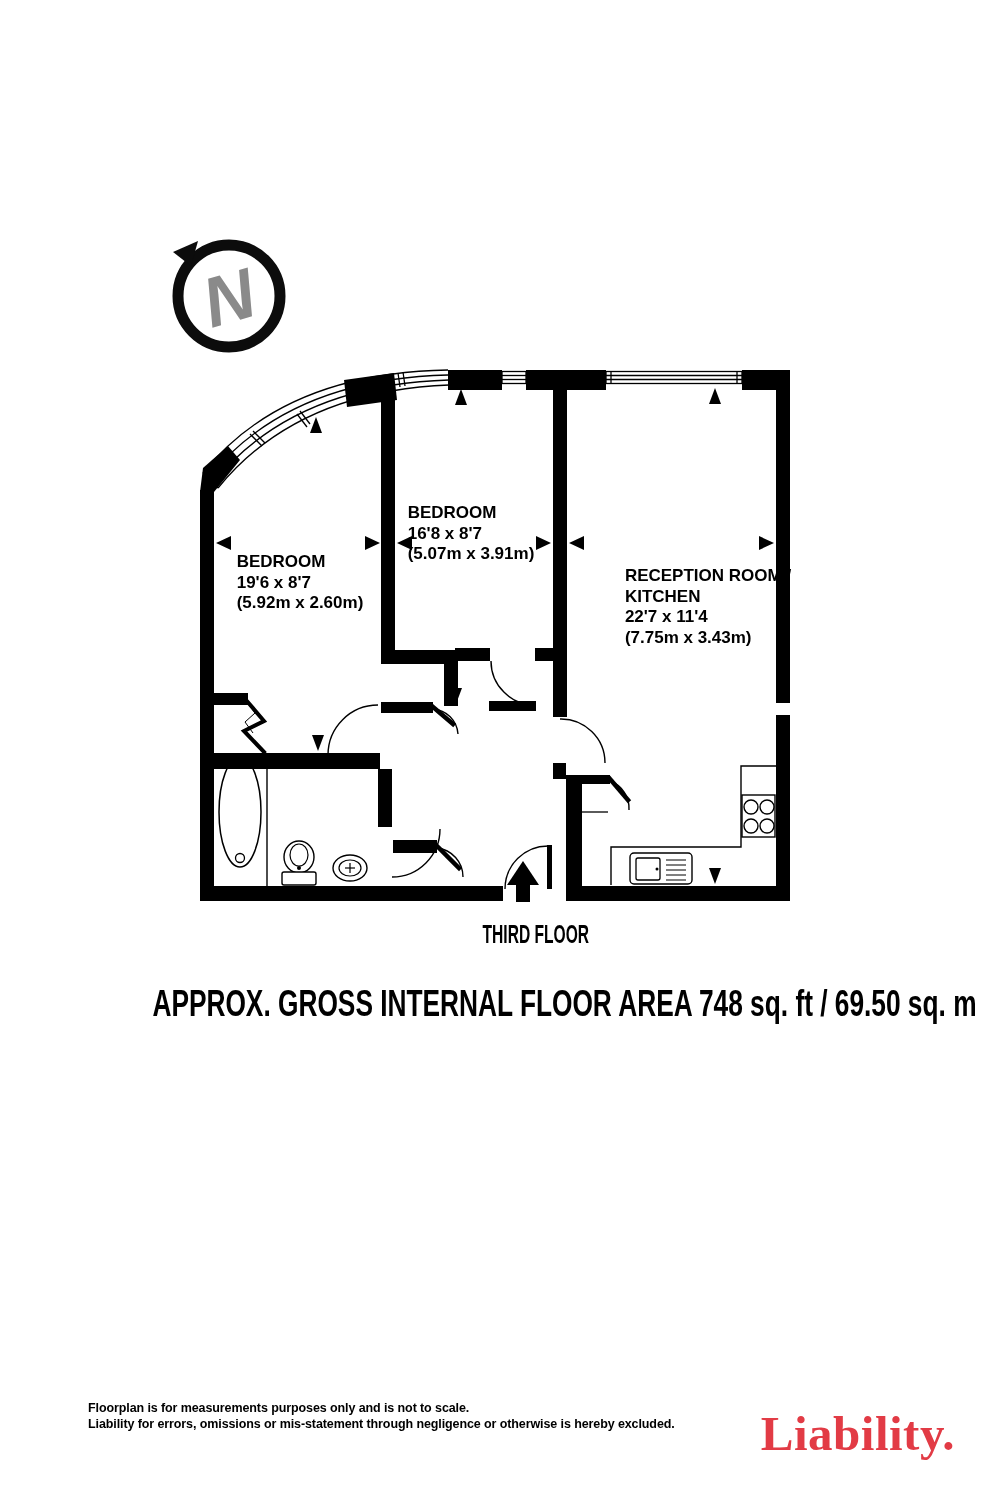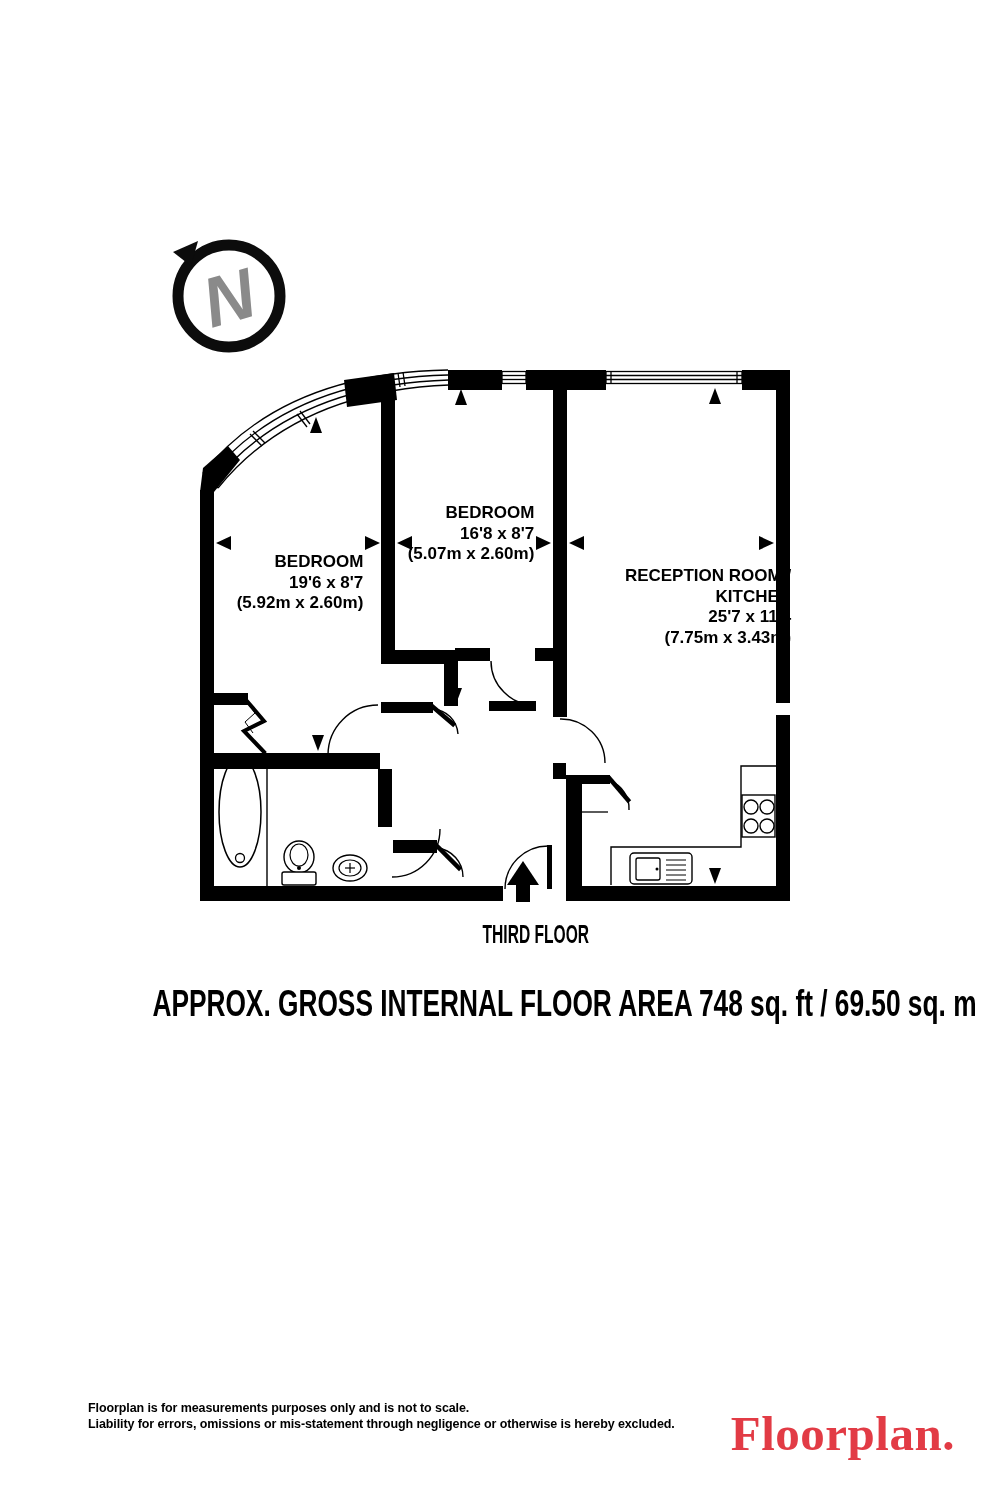--- a/index.html
+++ b/index.html
@@ -1,20 +1,20 @@
 <!DOCTYPE html>
 <html><head>
 <meta charset="utf-8">
 <style>
   html,body{margin:0;padding:0;background:#fff;}
   .page{position:relative;width:1000px;height:1500px;background:#fff;overflow:hidden;
         font-family:"Liberation Sans",sans-serif;color:#000;}
   svg{position:absolute;left:0;top:0;}
   .rlabel{position:absolute;font-weight:700;font-size:17px;line-height:20.5px;
-          text-align:right;white-space:nowrap;transform:translateX(-50%);letter-spacing:0;}
+          text-align:left;white-space:nowrap;transform:translateX(-50%);letter-spacing:0;}
   .centerline{position:absolute;left:0;width:1000px;text-align:center;white-space:nowrap;}
   .floorlabel{top:919px;font-weight:700;font-size:26px;margin-left:36px;}
   .floorlabel .sq{display:inline-block;transform:scaleX(0.60);}
   .arealabel{top:983px;font-weight:700;font-size:36px;}
   .arealabel .sq{display:inline-block;transform:scaleX(0.73);}
   .disclaimer{position:absolute;left:88px;top:1401px;font-weight:700;font-size:12.5px;
               line-height:15.6px;letter-spacing:-0.1px;white-space:nowrap;}
   .brand{position:absolute;right:45px;top:1405px;font-family:"Liberation Serif",serif;
          font-weight:700;font-size:49px;color:#e23b45;letter-spacing:0.5px;}
 </style>
@@ -166,38 +166,38 @@
 
   <div class="rlabel" style="left:300px;top:552px;">
     <div>BEDROOM</div>
     <div>19'6 x 8'7</div>
     <div>(5.92m x 2.60m)</div>
   </div>
 
   <div class="rlabel" style="left:471px;top:503px;">
     <div>BEDROOM</div>
     <div>16'8 x 8'7</div>
-    <div>(5.07m x 2.60m)</div>
+    <div>(5.07m x 3.91m)</div>
   </div>
 
   <div class="rlabel" style="left:671px;top:566px;margin-left:37px;">
     <div>RECEPTION ROOM /</div>
     <div>KITCHEN</div>
-    <div>25'7 x 11'4</div>
+    <div>22'7 x 11'4</div>
     <div>(7.75m x 3.43m)</div>
   </div>
 
   <div class="centerline floorlabel">
     <span class="sq">THIRD FLOOR</span>
   </div>
 
   <div class="centerline arealabel">
     <span class="sq">APPROX. GROSS INTERNAL FLOOR AREA 748 sq. ft / 69.50 sq. m</span>
   </div>
 
   <div class="disclaimer">
     <div>Floorplan is for measurements purposes only and is not to scale.</div>
     <div>Liability for errors, omissions or mis-statement through negligence or otherwise is hereby excluded.</div>
   </div>
 
-  <div class="brand">Floorplan.</div>
+  <div class="brand">Liability.</div>
 
 </div>
 
 </body></html>

